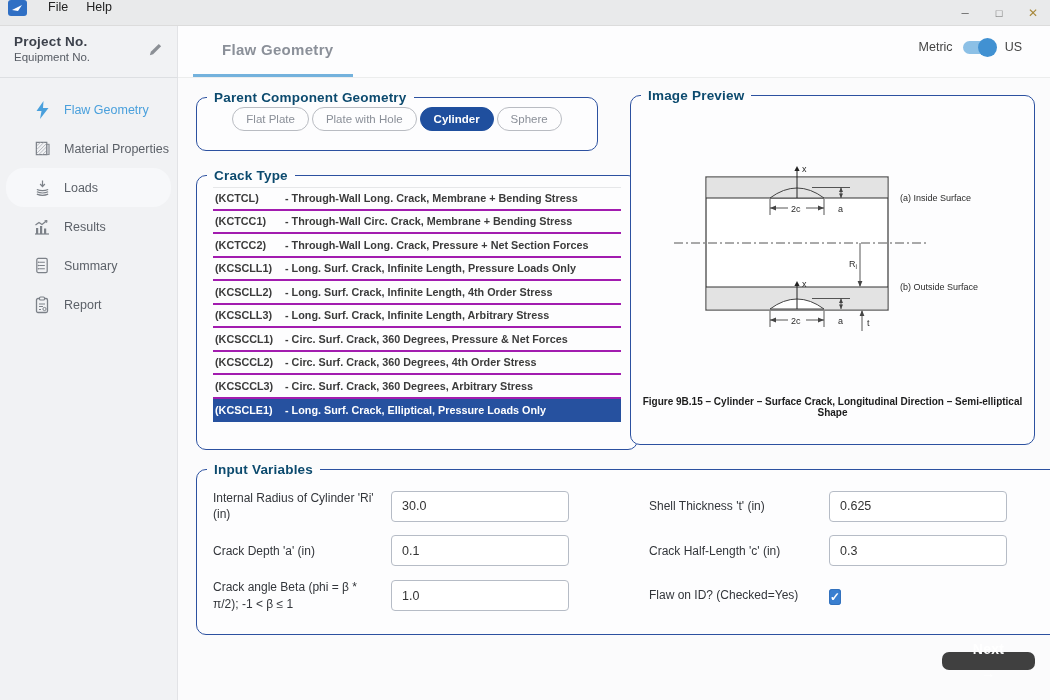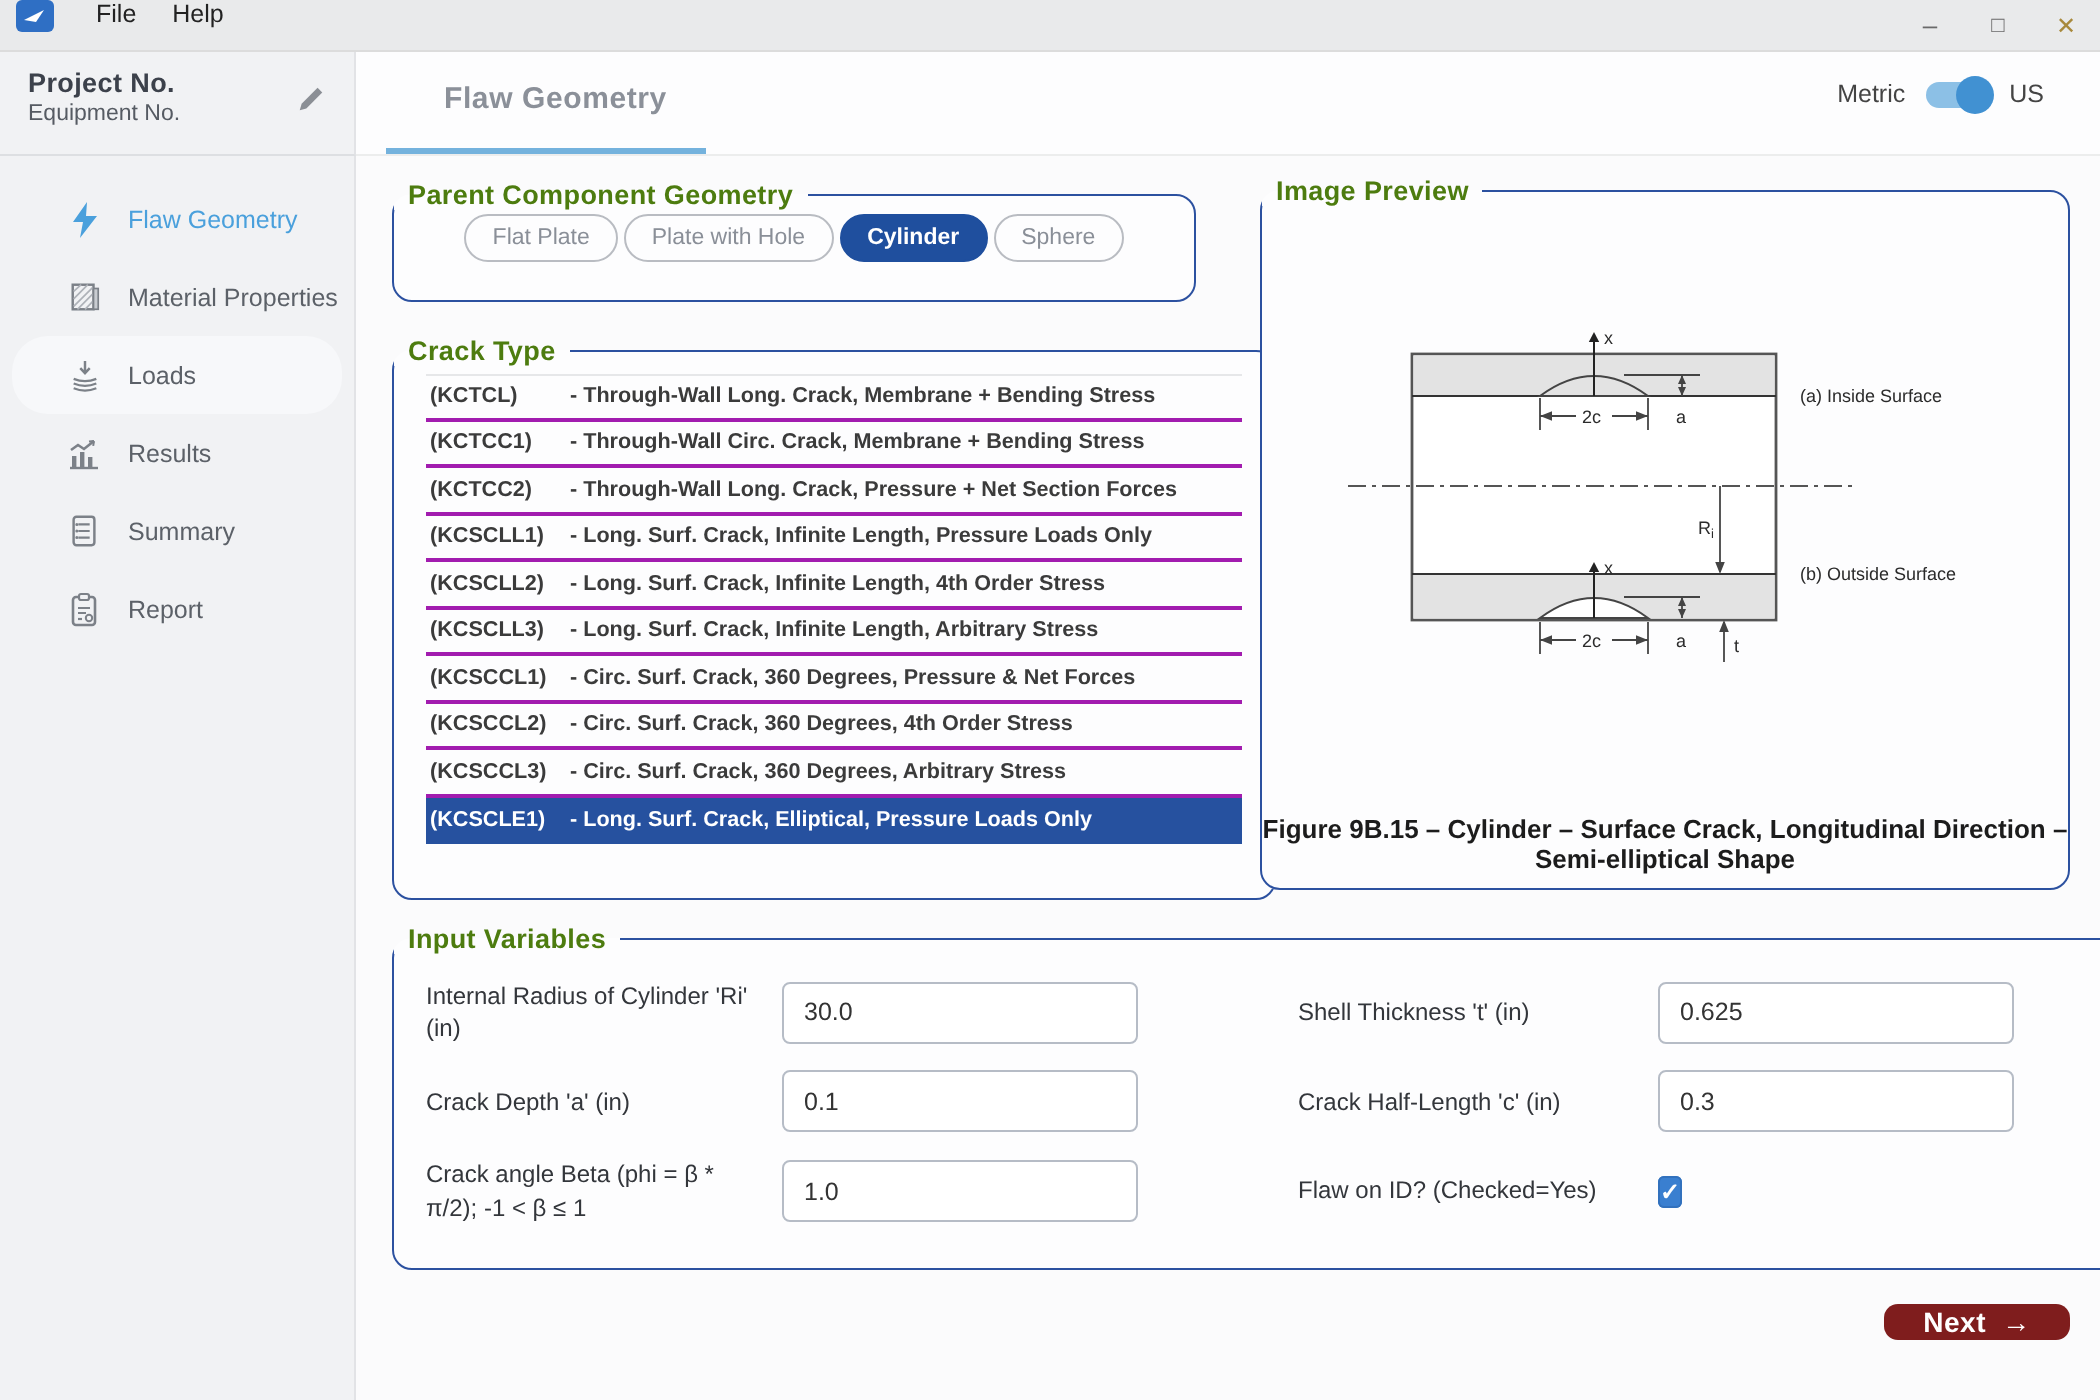--- a/index.html
+++ b/index.html
@@ -48,57 +48,57 @@
   .nav-item .nico{width:20px;height:20px;margin-right:12px;display:flex;align-items:center;justify-content:center;}
   .nav-item.active{color:#4aa0dc;}
   .nav-item.soft{background:#f7f8fa;}
   
   .main{position:absolute;top:78px;left:178px;right:0;bottom:0;background:#fbfbfc;}
   fieldset{
     position:absolute;border:1.6px solid #2c51a0;border-radius:10px;background:#fdfdfe;
     margin:0;padding:0;box-sizing:border-box;
   }
   legend{
-    padding:0 7px;font-size:13.5px;font-weight:bold;color:#4d7c0f;letter-spacing:.2px;
+    margin-left:10px;padding:0 7px;font-size:13.5px;font-weight:bold;color:#0c4a6e;letter-spacing:.2px;
   }
   .fs-parent{left:18px;top:12px;width:402px;height:61px;}
   .pill-row{display:flex;align-items:center;justify-content:center;gap:3px;margin-top:2px;}
   .pill{
     border:1px solid #b9bcc2;border-radius:13px;background:#fdfdfe;color:#8a8f98;
     font-size:11.5px;padding:5px 13px;cursor:pointer;font-family:inherit;white-space:nowrap;
   }
   .pill.selected{background:#1f4f9e;border-color:#1f4f9e;color:#fff;font-weight:bold;}
   .fs-crack{left:18px;top:90px;width:442px;height:282px;}
   .crack-list{margin:4px 16px 0 16px;}
   .crack-row{display:flex;align-items:center;height:23.5px;font-size:10.8px;color:#3b3b3b;
     border-bottom:2px solid #a21caf;cursor:pointer;padding-left:2px;box-sizing:border-box;font-weight:bold;}
   .crack-row:first-child{border-top:1px solid #e6e7e9;}
   .crack-code{width:70px;flex:none;}
   .crack-row.selected{background:#26519f;color:#fff;font-weight:bold;border-bottom:none;}
   .fs-preview{left:452px;top:10px;width:405px;height:357px;}
   .preview-body{padding:32px 0 0 0;text-align:center;}
-  .diagram-caption{font-size:13px;font-weight:bold;color:#1c1c1c;margin-top:32px;}
+  .diagram-caption{font-size:10px;font-weight:bold;color:#1c1c1c;margin-top:22px;}
   .fs-input{left:18px;top:384px;width:1009px;height:173px;}
   .input-grid{
     display:grid;grid-template-columns:178px 258px 180px 180px;
     padding:13px 0 0 16px;row-gap:13px;align-items:center;
   }
   .field-label{font-size:12px;color:#33363b;line-height:1.35;padding-right:10px;}
   .field-input{
     width:178px;height:31px;border:1px solid #b6bcc6;border-radius:4px;font-size:12.5px;color:#333;
     padding:0 10px;box-sizing:border-box;font-family:inherit;background:#fff;
   }
   .checkbox{
     width:17px;height:17px;background:#3a7fd0;border:1px solid #3271bd;border-radius:3px;
     color:#fff;font-size:12px;line-height:16px;text-align:center;cursor:pointer;font-weight:bold;
   }
   .next-btn{
-    position:absolute;right:15px;top:574px;width:93px;height:18px;background:#7f1d1d;border:none;
+    position:absolute;right:15px;top:574px;width:93px;height:18px;background:#404040;border:none;
     border-radius:7px;color:#fff;font-size:14px;font-weight:bold;cursor:pointer;font-family:inherit;
-    display:flex;align-items:center;justify-content:center;gap:8px;letter-spacing:.3px;
+    display:flex;align-items:center;justify-content:center;gap:8px;letter-spacing:.3px;flex-direction:column;
   }
   
   .dtxt{font-family:"Liberation Sans",sans-serif;font-size:9px;fill:#2b2b2b;}
   .dsub{font-size:6.5px;}
 </style>
 </head>
 <body>
 
 <div class="titlebar">
   <div class="appicon">

